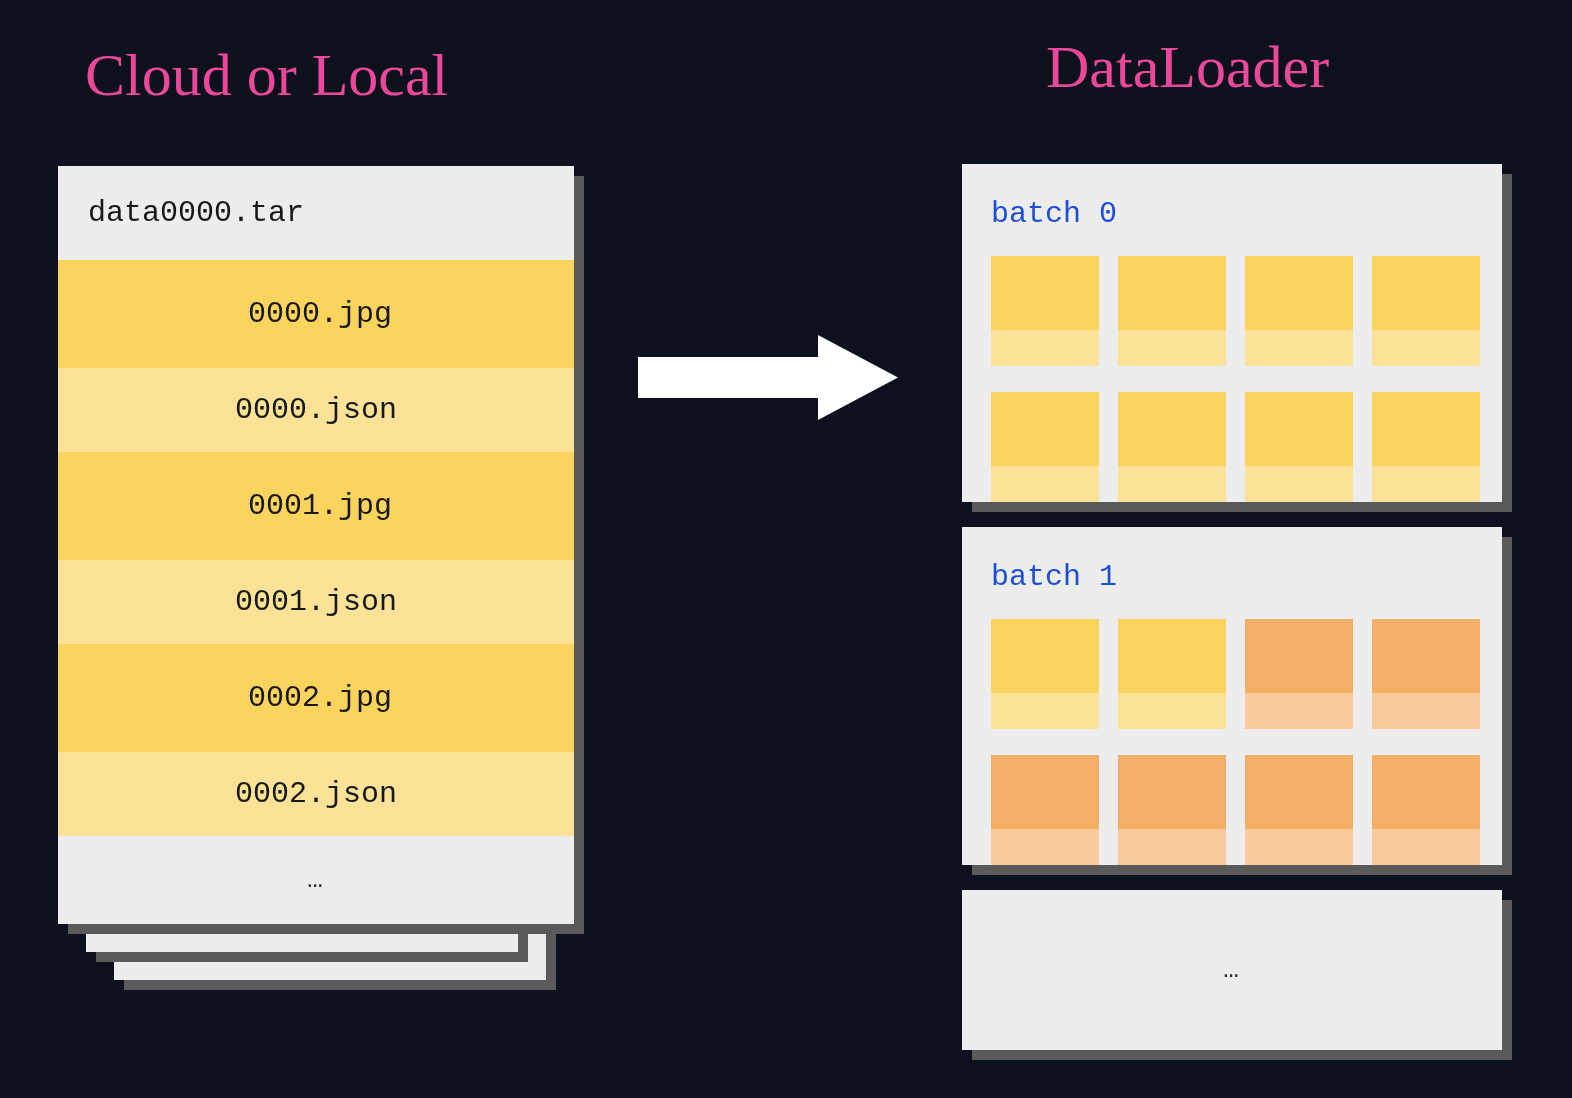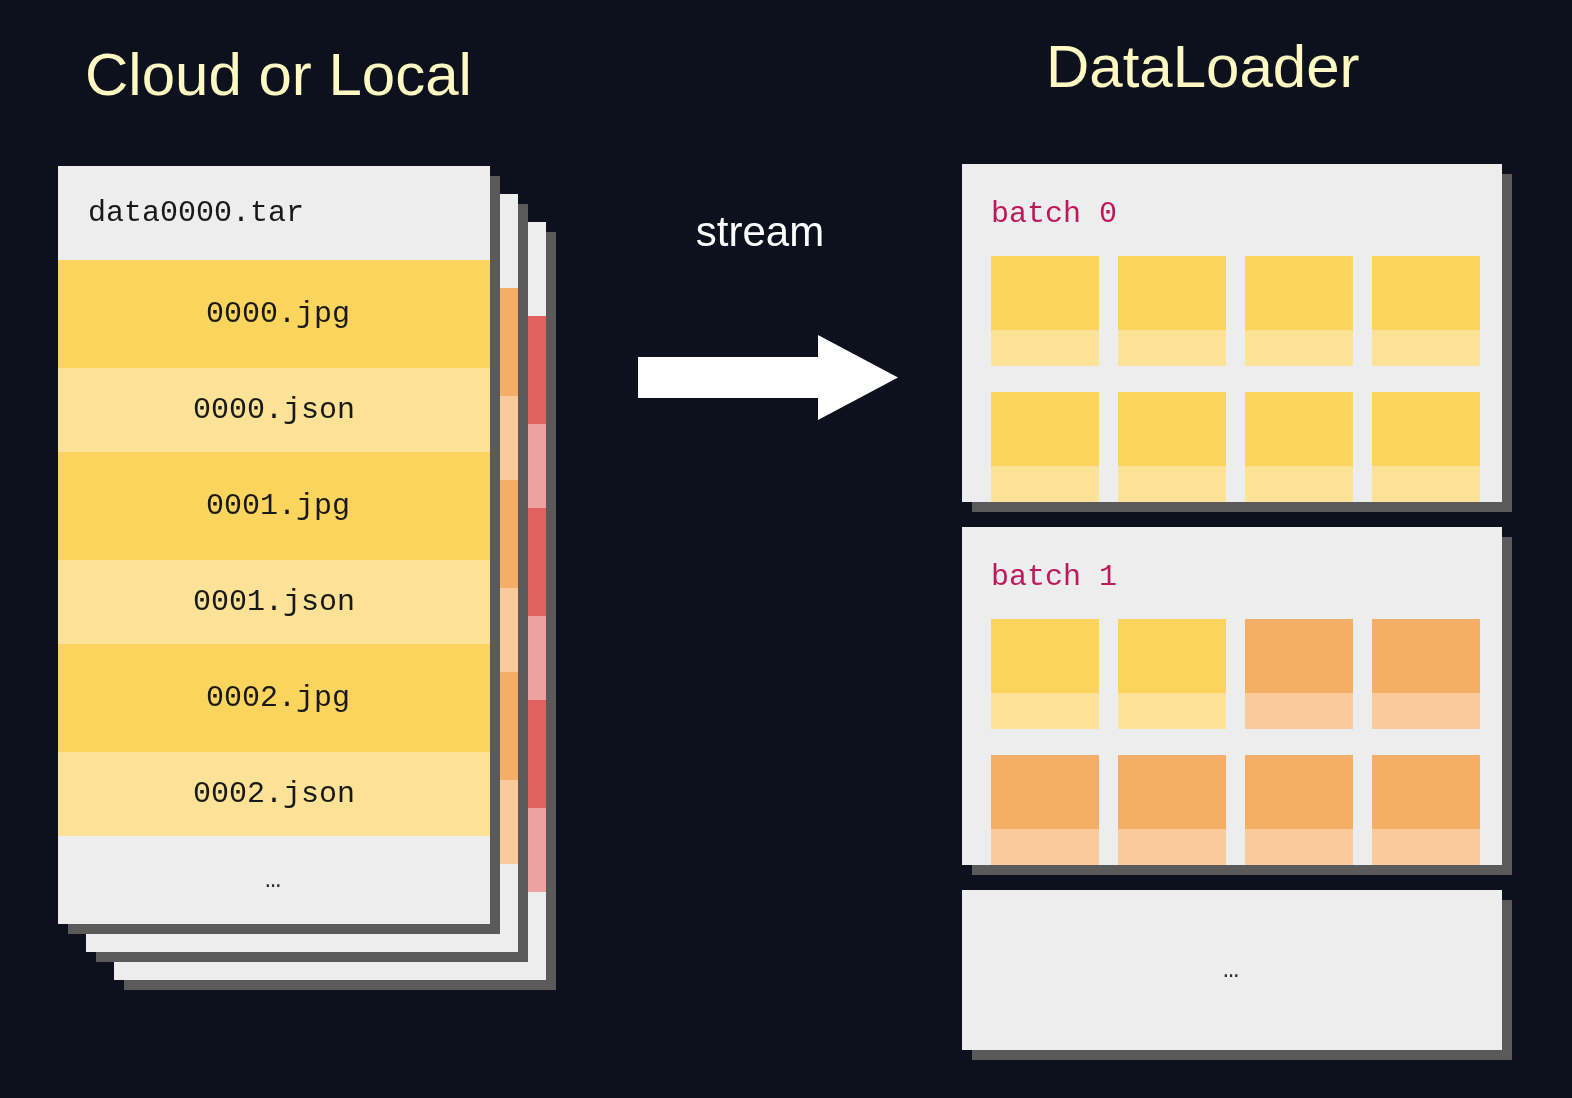--- a/index.html
+++ b/index.html
@@ -11,22 +11,22 @@
     height: 1098px;
     background: #0d111d;
     font-family: "Liberation Sans", sans-serif;
     overflow: hidden;
     position: relative;
   }
 
   
   .heading {
     position: absolute;
-    color: #fef9c3;
-    font-family: Liberation Sans, sans-serif;
+    color: #ec4899;
+    font-family: Liberation Serif, serif;
     font-size: 60px;
     font-weight: 400;
     letter-spacing: 0px;
     white-space: nowrap;
     line-height: 1;
   }
   #title-cloud { left: 85px;  top: 45px; }
   #title-loader { left: 1046px; top: 37px; }
 
   
@@ -41,21 +41,21 @@
     position: absolute;
     left: 0;
     top: 0;
     width: 432px;
     box-sizing: border-box;
     background: #ededed;
     box-shadow: 10px 10px 0 0 #5a5a5a;
   }
   .shard-back-3 { transform: translate(56px, 56px); z-index: 1; }
   .shard-back-2 { transform: translate(28px, 28px); z-index: 2; }
-  .shard-front  { transform: translate(0px, 0px);   z-index: 3; width: 432px; }
+  .shard-front  { transform: translate(0px, 0px);   z-index: 3; width: 516px; }
 
   .shard-rows { display: block; }
   .srow {
     box-sizing: border-box;
     display: flex;
     align-items: center;
     font-family: "Liberation Mono", monospace;
     font-size: 30px;
     color: #181818;
     white-space: nowrap;
@@ -127,21 +127,21 @@
   #batch-panel-0 { left: 962px; top: 164px; width: 540px; height: 338px; }
   #batch-panel-1 { left: 962px; top: 527px; width: 540px; height: 338px; text-align: center; }
   #batch-panel-2 { left: 962px; top: 890px; width: 540px; height: 160px; }
 
   .batch-label {
     position: absolute;
     left: 29px;
     top: 33px;
     font-family: "Liberation Mono", monospace;
     font-size: 30px;
-    color: #be185d;
+    color: #1d4ed8;
     white-space: nowrap;
   }
   .tile-grid {
     position: absolute;
     left: 29px;
     top: 92px;
     display: grid;
     grid-template-columns: repeat(4, 108px);
     grid-template-rows: repeat(2, 110px);
     column-gap: 19px;
@@ -217,21 +217,20 @@
       <div class="srow json">0001.json</div>
       <div class="srow jpg">0002.jpg</div>
       <div class="srow json">0002.json</div>
       <div class="srow footer">…</div>
     </div>
   </div>
 
 </div>
 
 <div id="arrow-group">
-  <div class="arrow-label">stream</div>
   <svg id="arrow-shape" viewBox="0 0 260 85">
     <polygon points="0,22 180,22 180,0 260,42.5 180,85 180,63 0,63" fill="#ffffff"></polygon>
   </svg>
 </div>
 
 <div class="batch-panel" id="batch-panel-0">
   <div class="batch-label">batch 0</div>
   <div class="tile-grid">
     <div class="tile c-yellow">
         <div class="t-img"></div>

